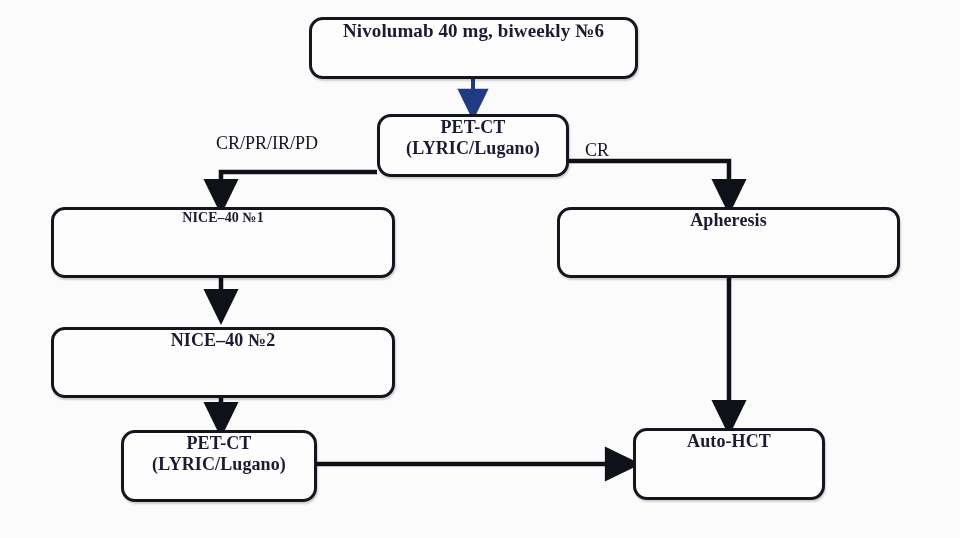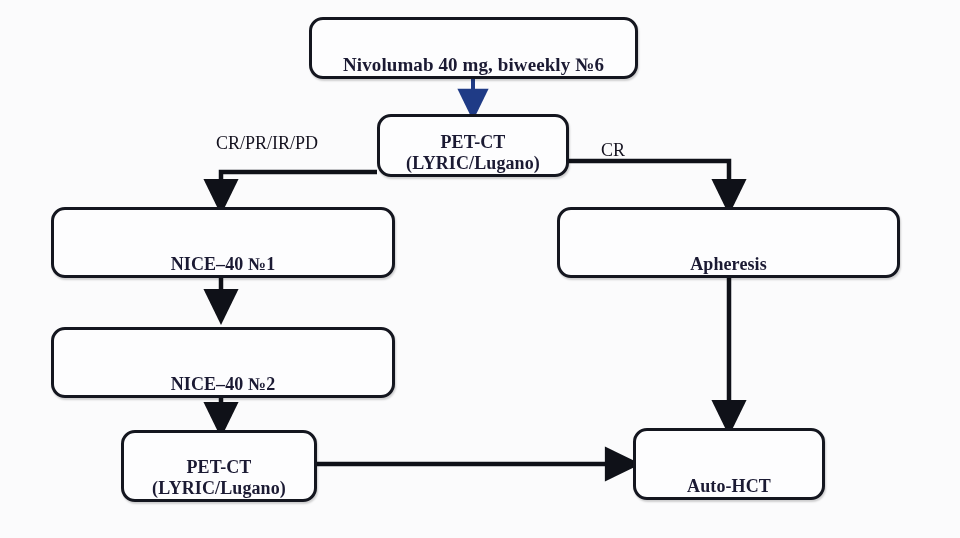--- a/index.html
+++ b/index.html
@@ -16,53 +16,53 @@
     overflow: hidden;
     font-family: "Liberation Serif", "DejaVu Serif", serif;
   }
   .node {
     position: absolute;
     box-sizing: border-box;
     background: #fdfdfe;
     border: 3px solid #14161f;
     border-radius: 14px;
     display: flex;
-    align-items: flex-end;
+    align-items: flex-start;
     justify-content: center;
     text-align: center;
     color: #1b1a33;
     font-weight: bold;
     line-height: 1.18;
     letter-spacing: 0.1px;
     box-shadow: 1px 2px 2px rgba(0,0,0,0.18);
   }
   .node .txt {
     display: block;
     padding: 0 6px;
     white-space: pre-line;
   }
   
   #node-nivolumab { left: 309px; top: 17px;  width: 329px; height: 62px;  font-size: 19px; }
   #node-petct-top { left: 377px; top: 114px; width: 192px; height: 63px;  font-size: 18px; }
-  #node-nice1     { left: 51px;  top: 207px; width: 344px; height: 71px;  font-size: 18px; }
+  #node-nice1     { left: 51px;  top: 207px; width: 344px; height: 71px;  font-size: 14px; }
   #node-nice2     { left: 51px;  top: 327px; width: 344px; height: 71px;  font-size: 18px; }
   #node-petct-bot { left: 121px; top: 430px; width: 196px; height: 72px;  font-size: 18px; }
   #node-apheresis { left: 557px; top: 207px; width: 343px; height: 71px;  font-size: 18px; }
   #node-autohct   { left: 633px; top: 428px; width: 192px; height: 72px;  font-size: 18px; }
 
   .edge-label {
     position: absolute;
     color: #14121f;
     font-weight: normal;
     font-size: 18px;
     white-space: nowrap;
     font-family: "Liberation Serif", "DejaVu Serif", serif;
   }
   #label-crprirpd { left: 216px; top: 133px; }
-  #label-cr       { left: 601px; top: 140px; }
+  #label-cr       { left: 585px; top: 140px; }
 
   svg#edges {
     position: absolute;
     left: 0; top: 0;
     width: 960px;
     height: 538px;
     pointer-events: none;
   }
 </style>
 </head>

